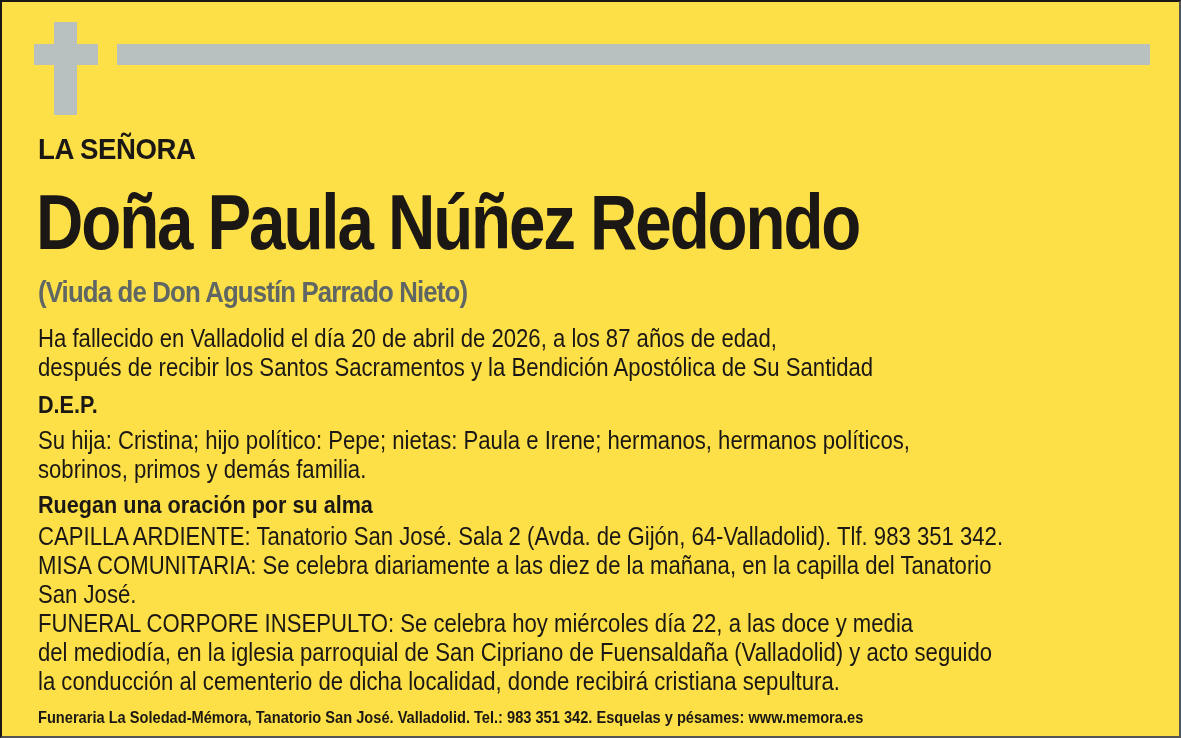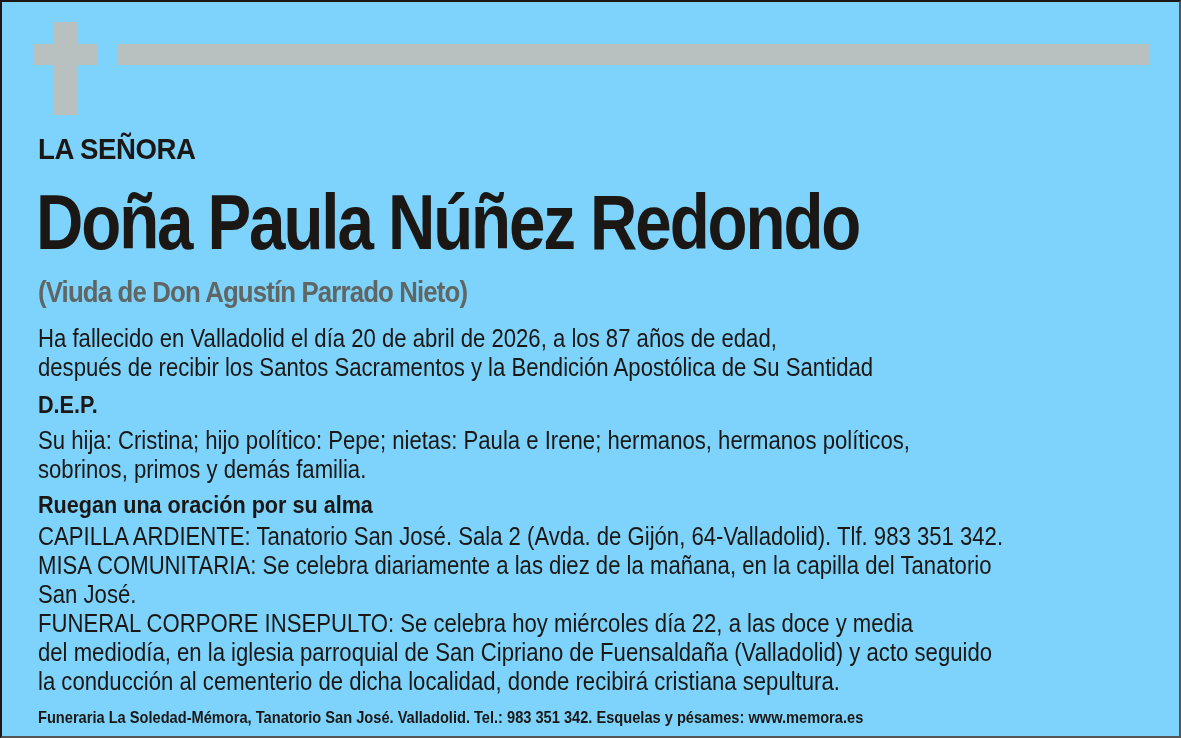--- a/index.html
+++ b/index.html
@@ -17,21 +17,21 @@
     }
     .frame {
       position: absolute;
       left: 0; top: 0;
       width: 1177px;
       height: 734px;
       border-top: 2px solid #1a1714;
       border-left: 2px solid #1a1714;
       border-right: 2px solid #555;
       border-bottom: 2px solid #555;
-      background: #7dd3fc;
+      background: #fde047;
     }
     .cross-v {
       position: absolute;
       left: 52px; top: 20px;
       width: 23px; height: 93px;
       background: var(--accent-gray);
     }
     .cross-h {
       position: absolute;
       left: 32px; top: 42px;

